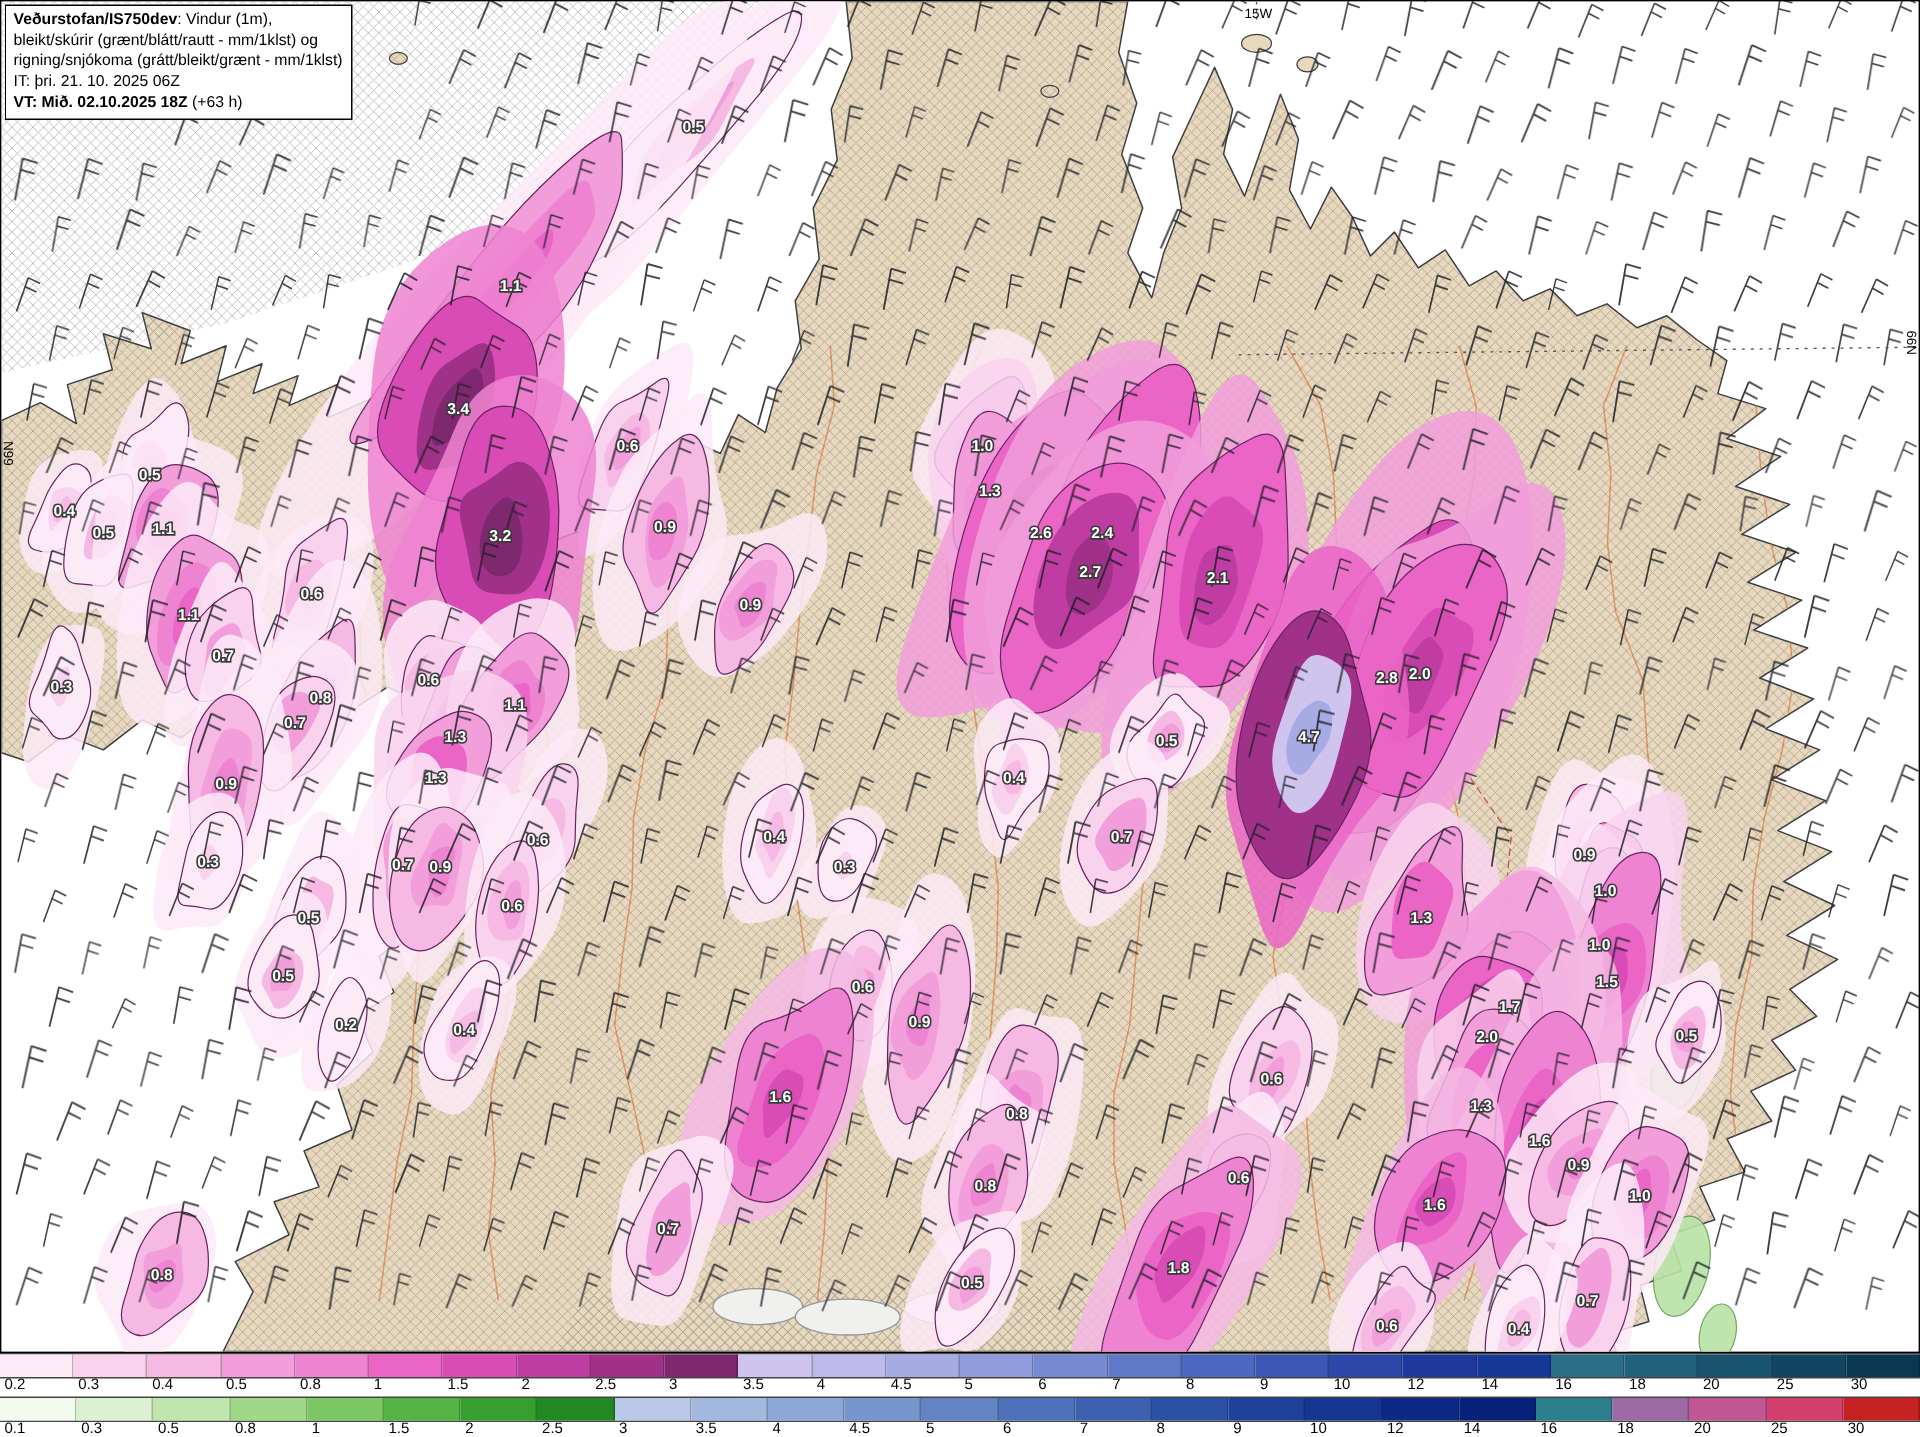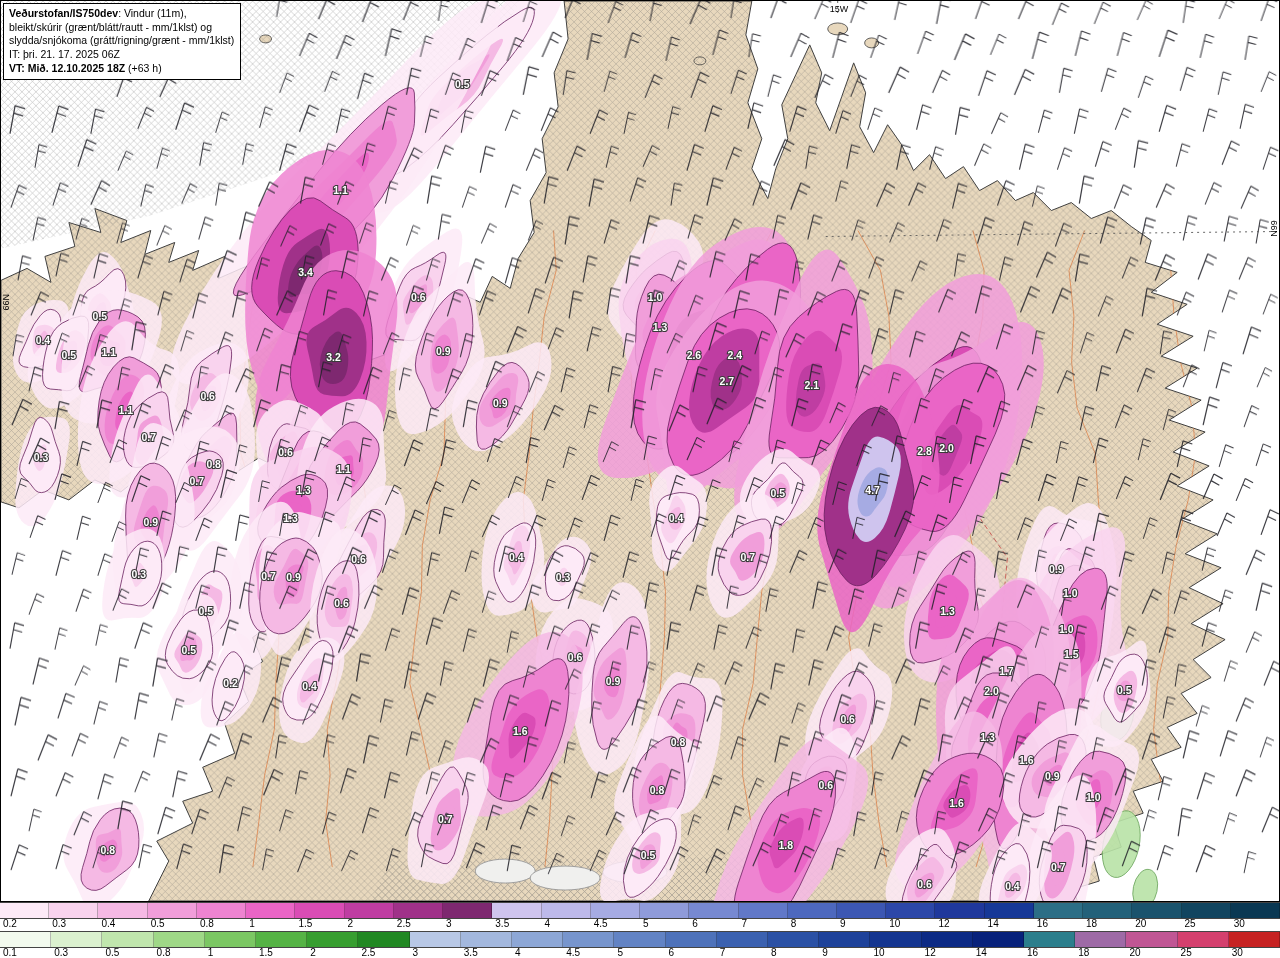--- a/index.html
+++ b/index.html
@@ -1168,25 +1168,25 @@
           <text x="925" y="888.5" font-size="10.5" font-weight="bold" text-anchor="middle" fill="#ffffff" stroke="#3a3a3a" stroke-width="2.2" paint-order="stroke">0.6</text>
         </g>
       <g id="gGratLabels">
           <text x="830" y="11" font-size="9" fill="#000">15W</text>
           <text x="1272" y="228" font-size="9" fill="#000" text-anchor="middle" transform="rotate(90 1272 228)">66N</text>
           <text x="8" y="302" font-size="9" fill="#000" text-anchor="middle" transform="rotate(-90 8 302)">66N</text>
         </g>
     </svg>
 
     <div class="title-box">
-      <div><b>Veðurstofan/IS750dev</b><span>: Vindur (11m),</span></div>
+      <div><b>Veðurstofan/IS750dev</b><span>: Vindur (1m),</span></div>
       <div>bleikt/skúrir (grænt/blátt/rautt - mm/1klst) og</div>
-      <div>slydda/snjókoma (grátt/rigning/grænt - mm/1klst)</div>
-      <div>IT: þri. 21. 17. 2025 06Z</div>
-      <div><b>VT: Mið. 12.10.2025 18Z</b><span> (+63 h)</span></div>
+      <div>rigning/snjókoma (grátt/bleikt/grænt - mm/1klst)</div>
+      <div>IT: þri. 21. 10. 2025 06Z</div>
+      <div><b>VT: Mið. 02.10.2025 18Z</b><span> (+63 h)</span></div>
     </div>
   </div>
 
   <div class="colorbars">
     <div class="cb-colors" id="cbr-colors">
         <div style="background: rgb(253, 234, 247);"></div>
         <div style="background: rgb(249, 211, 238);"></div>
         <div style="background: rgb(245, 185, 228);"></div>
         <div style="background: rgb(241, 158, 218);"></div>
         <div style="background: rgb(238, 132, 209);"></div>

